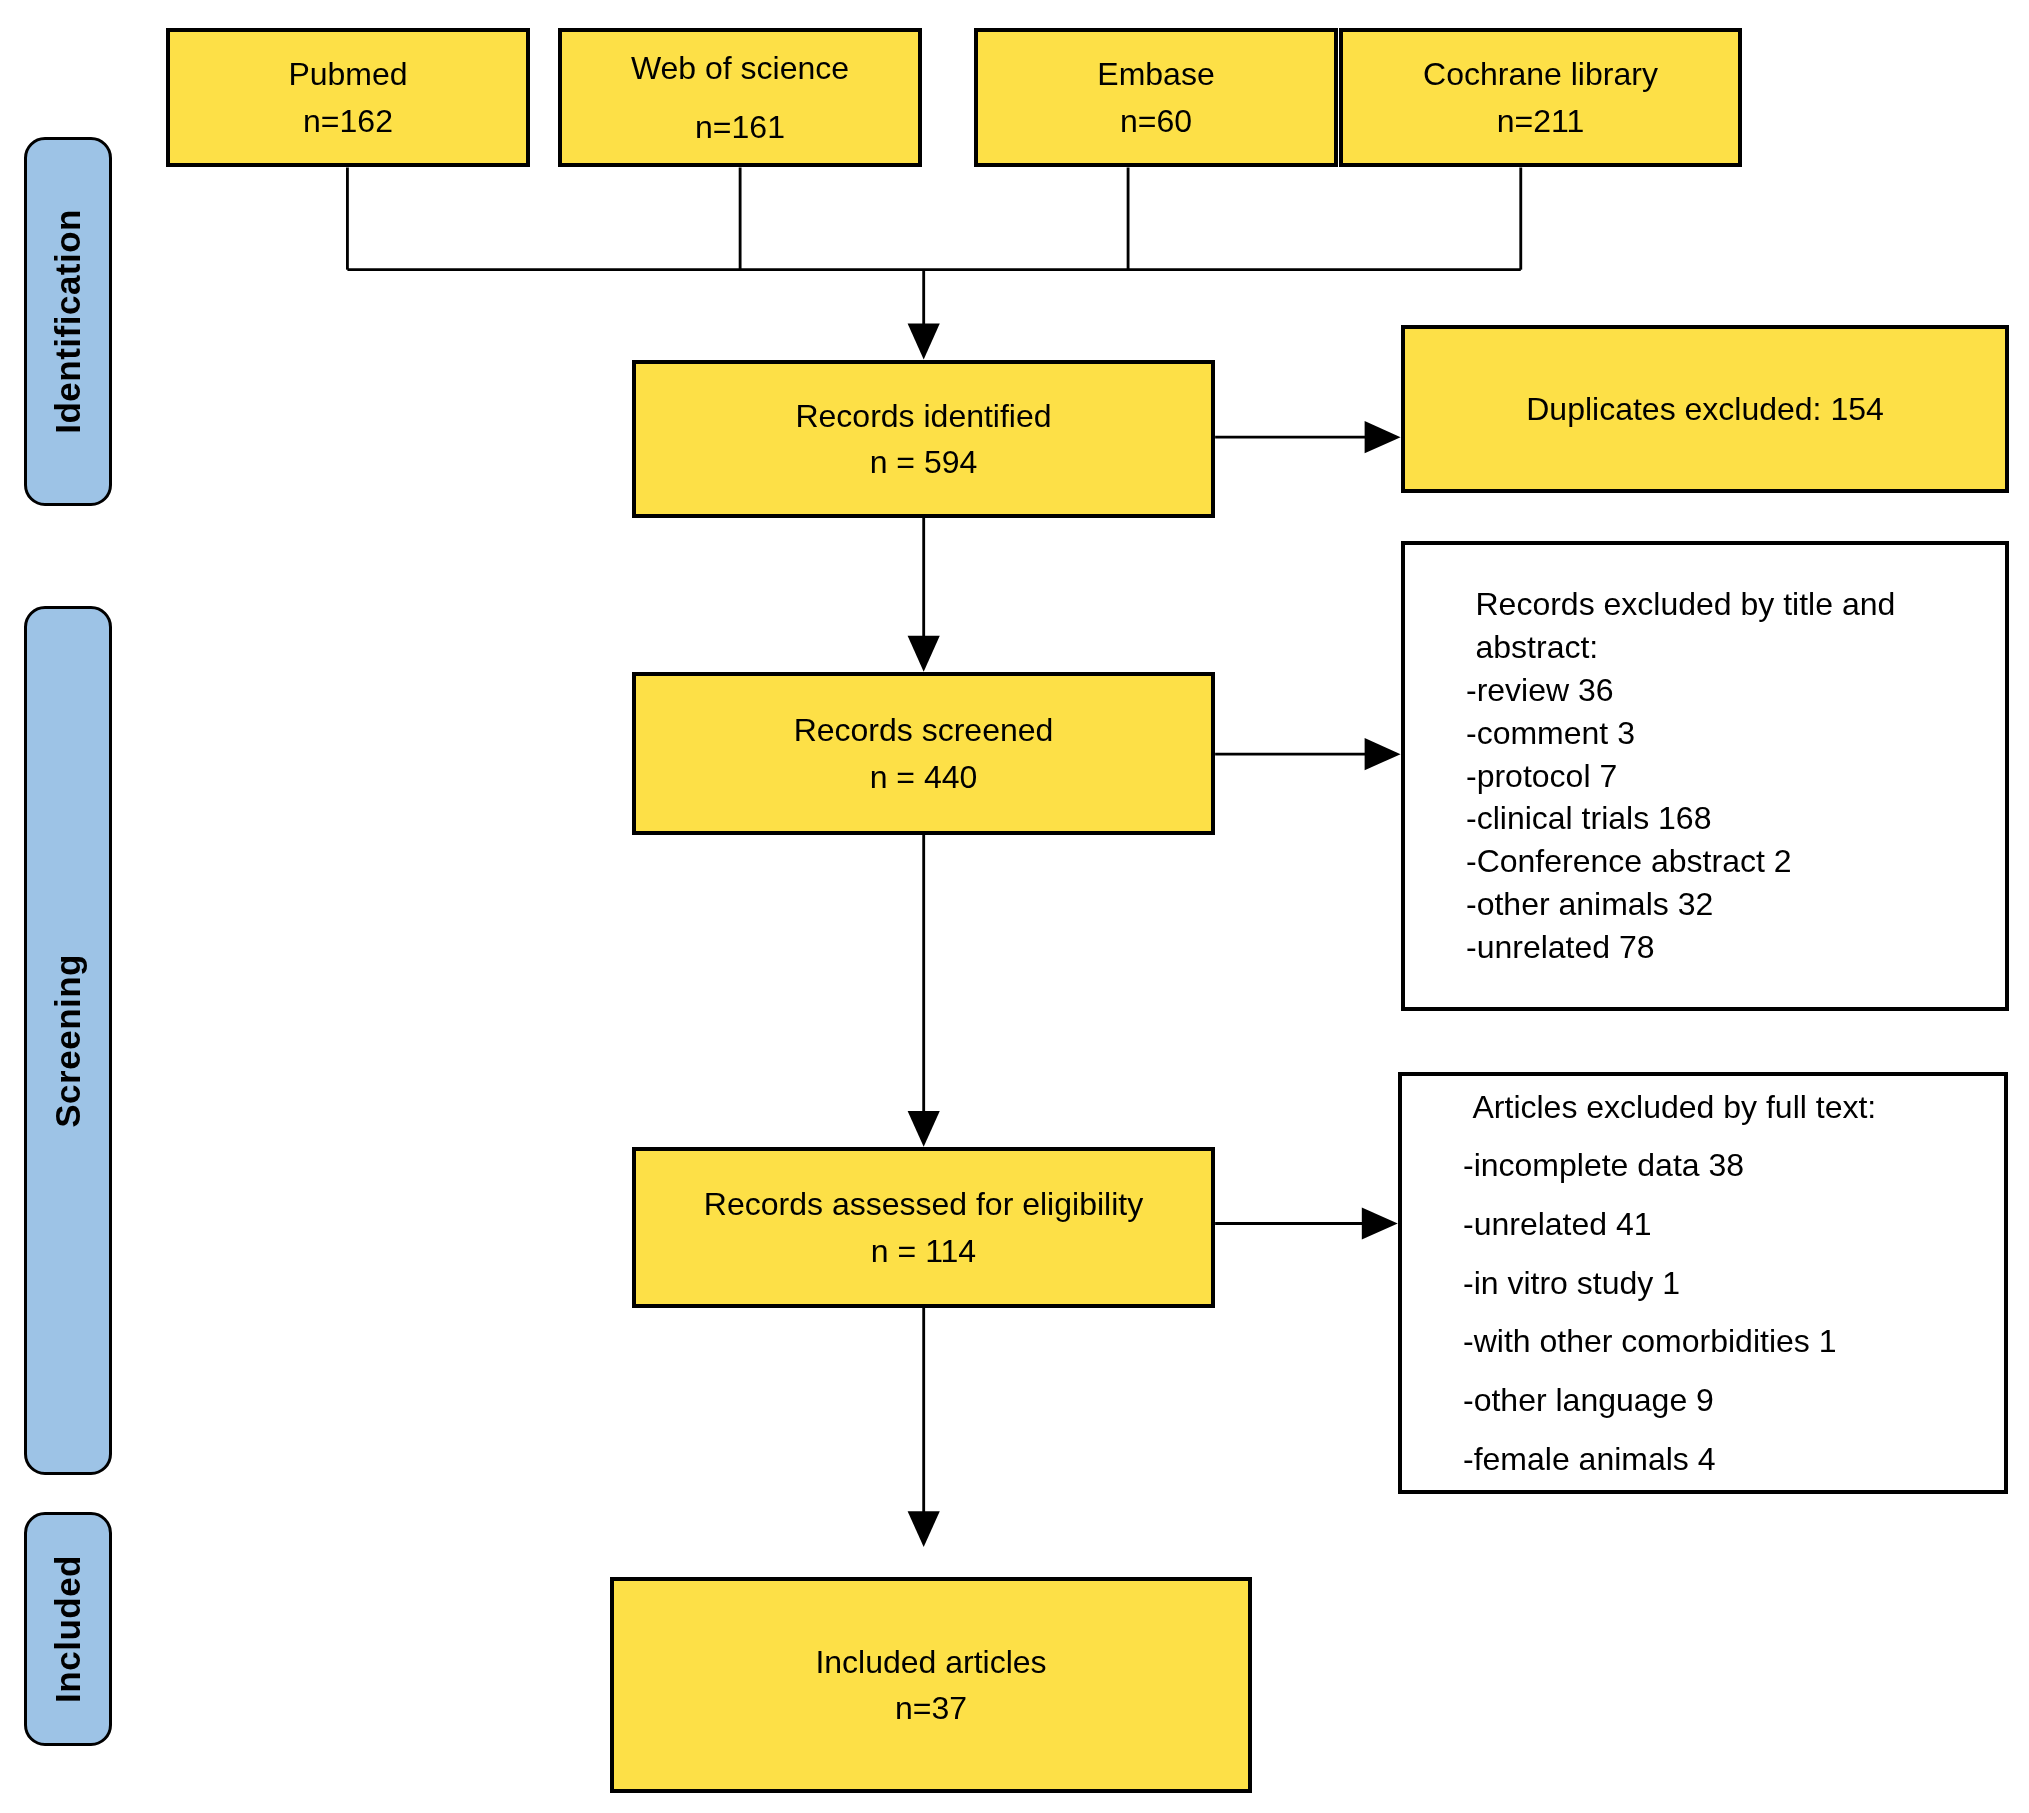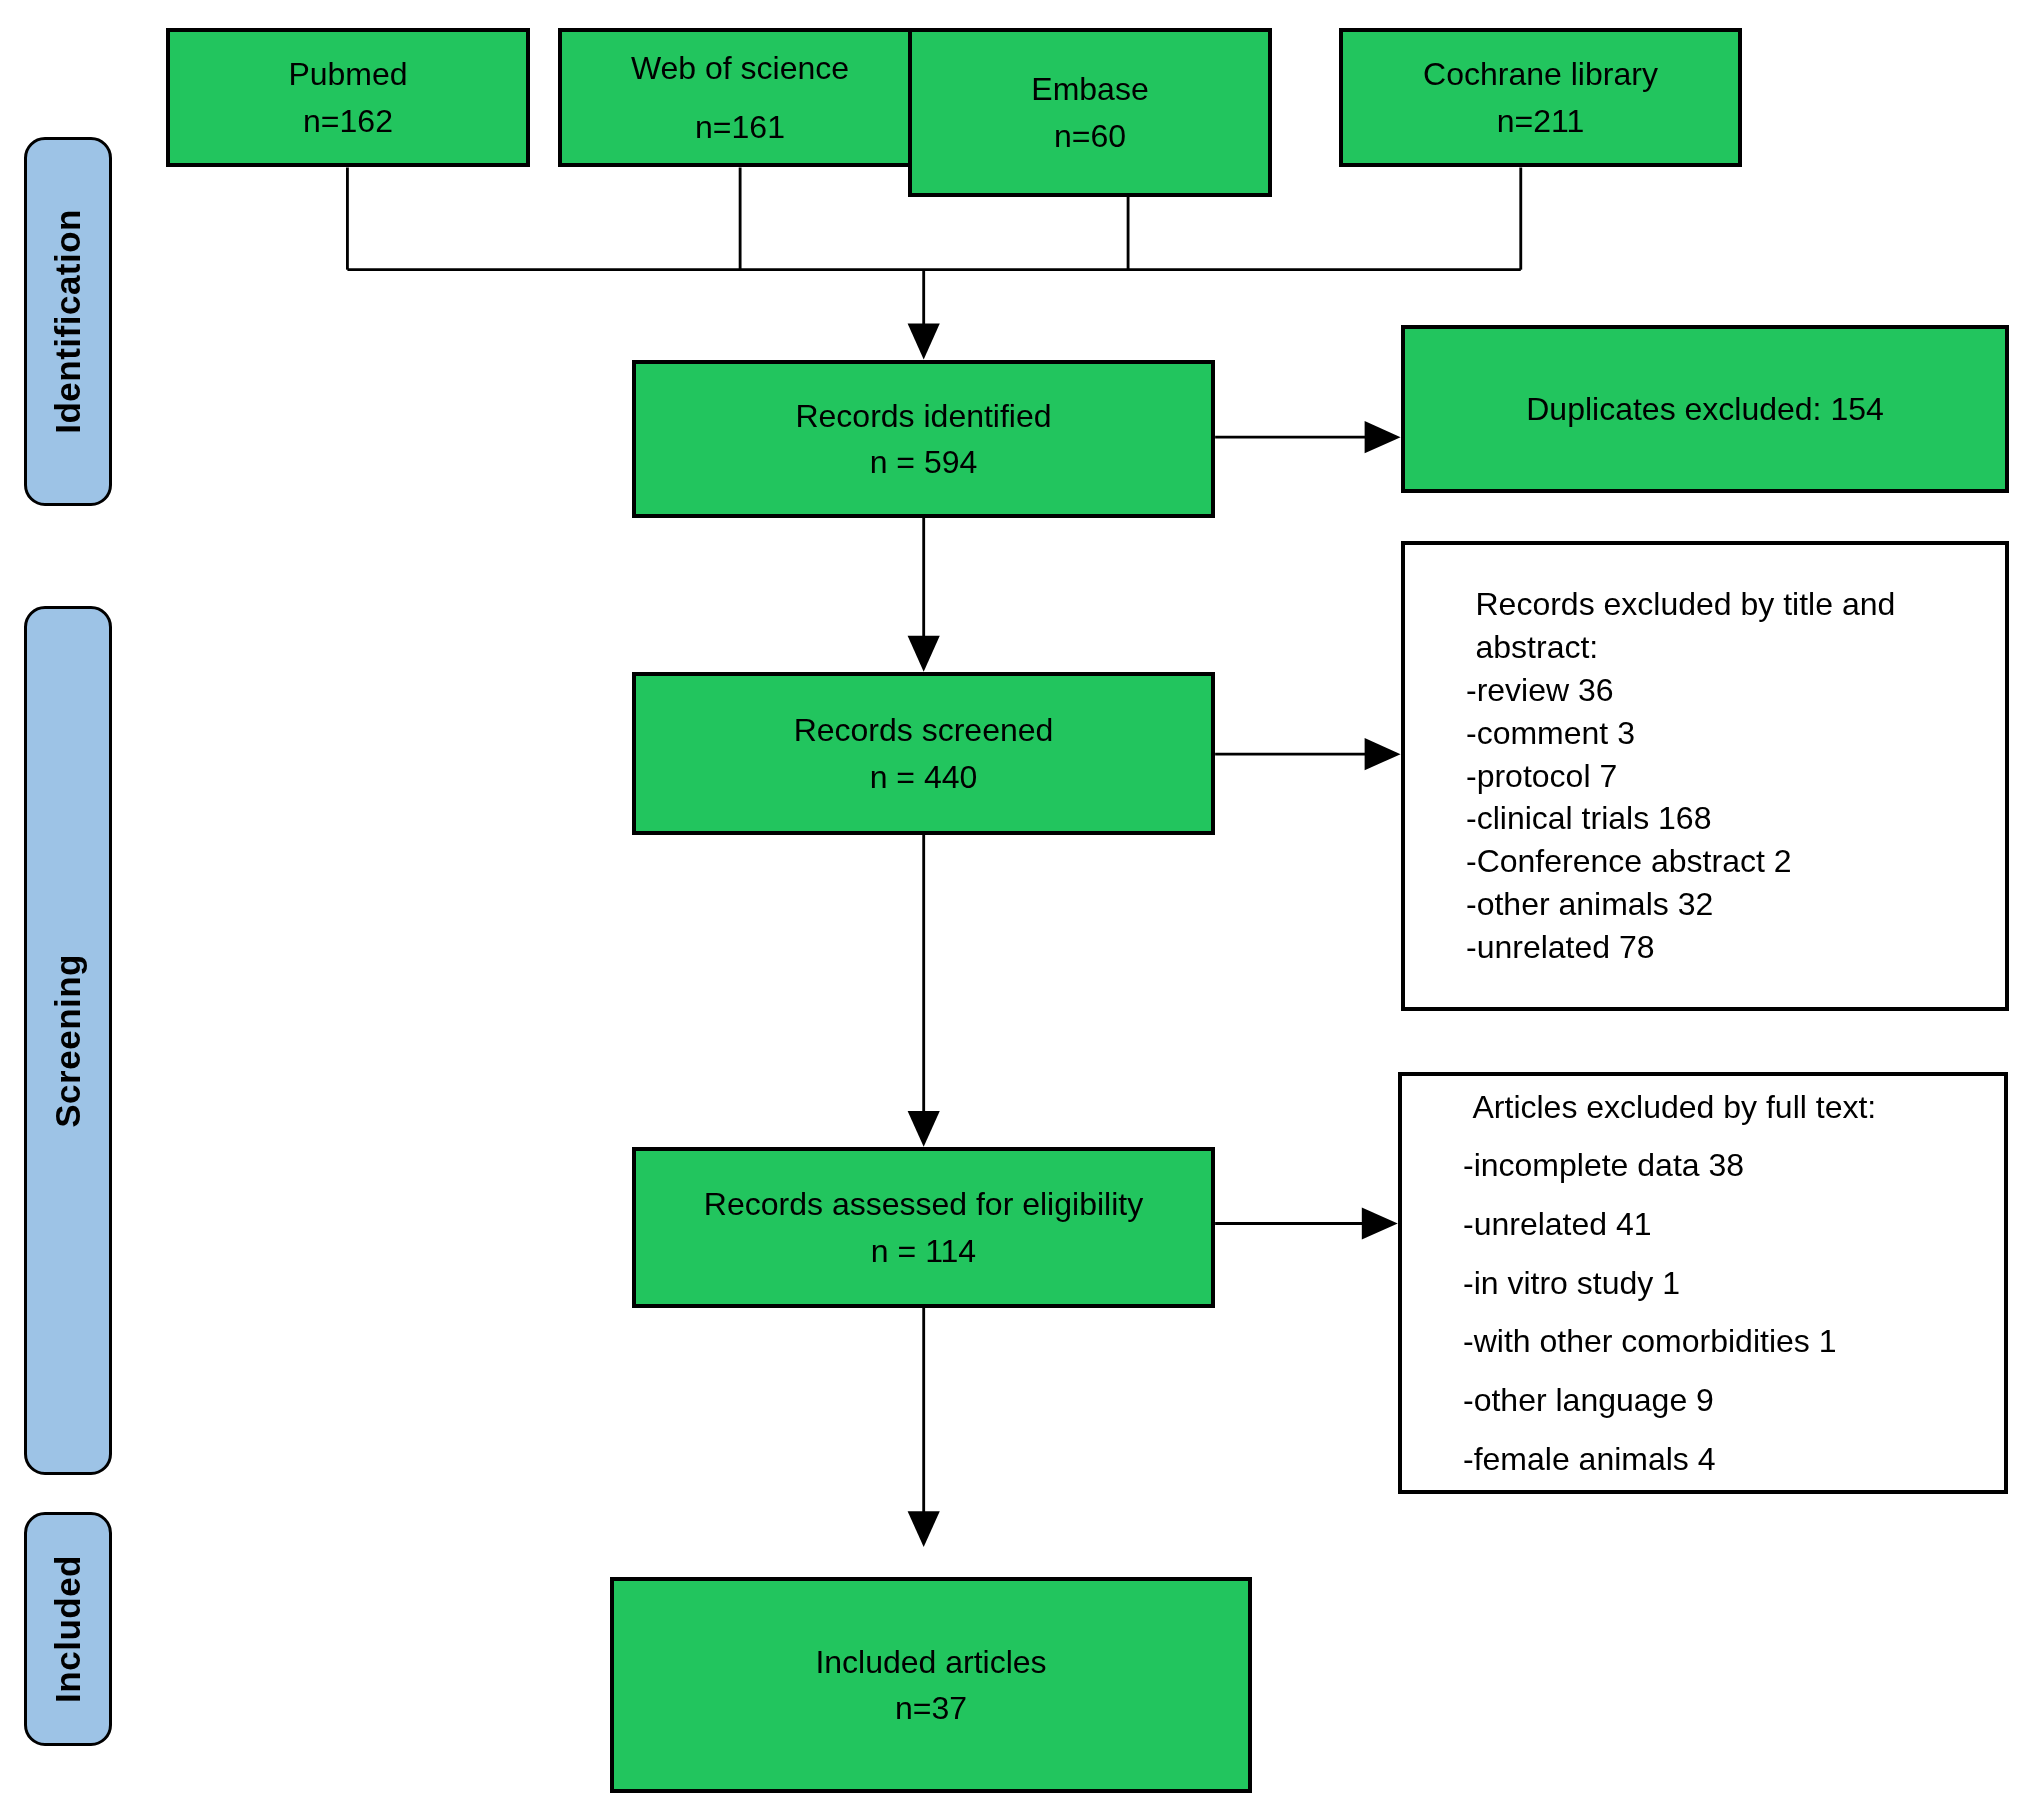--- a/index.html
+++ b/index.html
@@ -28,21 +28,21 @@
     stroke-width: 3;
   }
   svg.connectors polygon {
     fill: #000;
     stroke: none;
   }
   .box {
     position: absolute;
     box-sizing: border-box;
     border: 4.7px solid #000;
-    background: #22c55e;
+    background: #fde047;
     display: flex;
     flex-direction: column;
     align-items: center;
     justify-content: center;
     text-align: center;
     font-size: 32px;
     line-height: 1.45;
   }
   .side-box {
     position: absolute;
@@ -137,21 +137,21 @@
   <div class="box" style="left:166px; top:28px; width:364px; height:139px;">
     <span>Pubmed</span>
     <span>n=162</span>
   </div>
 
   <div class="box" style="left:558px; top:28px; width:364px; height:139px;gap:12px;">
     <span>Web of science</span>
     <span>n=161</span>
   </div>
 
-  <div class="box" style="left:908px; top:28px; width:364px; height:169px;">
+  <div class="box" style="left:974px; top:28px; width:364px; height:139px;">
     <span>Embase</span>
     <span>n=60</span>
   </div>
 
   <div class="box" style="left:1339px; top:28px; width:403px; height:139px;">
     <span>Cochrane library</span>
     <span>n=211</span>
   </div>
 
   <div class="box" style="left:632px; top:360px; width:583px; height:158px;">

